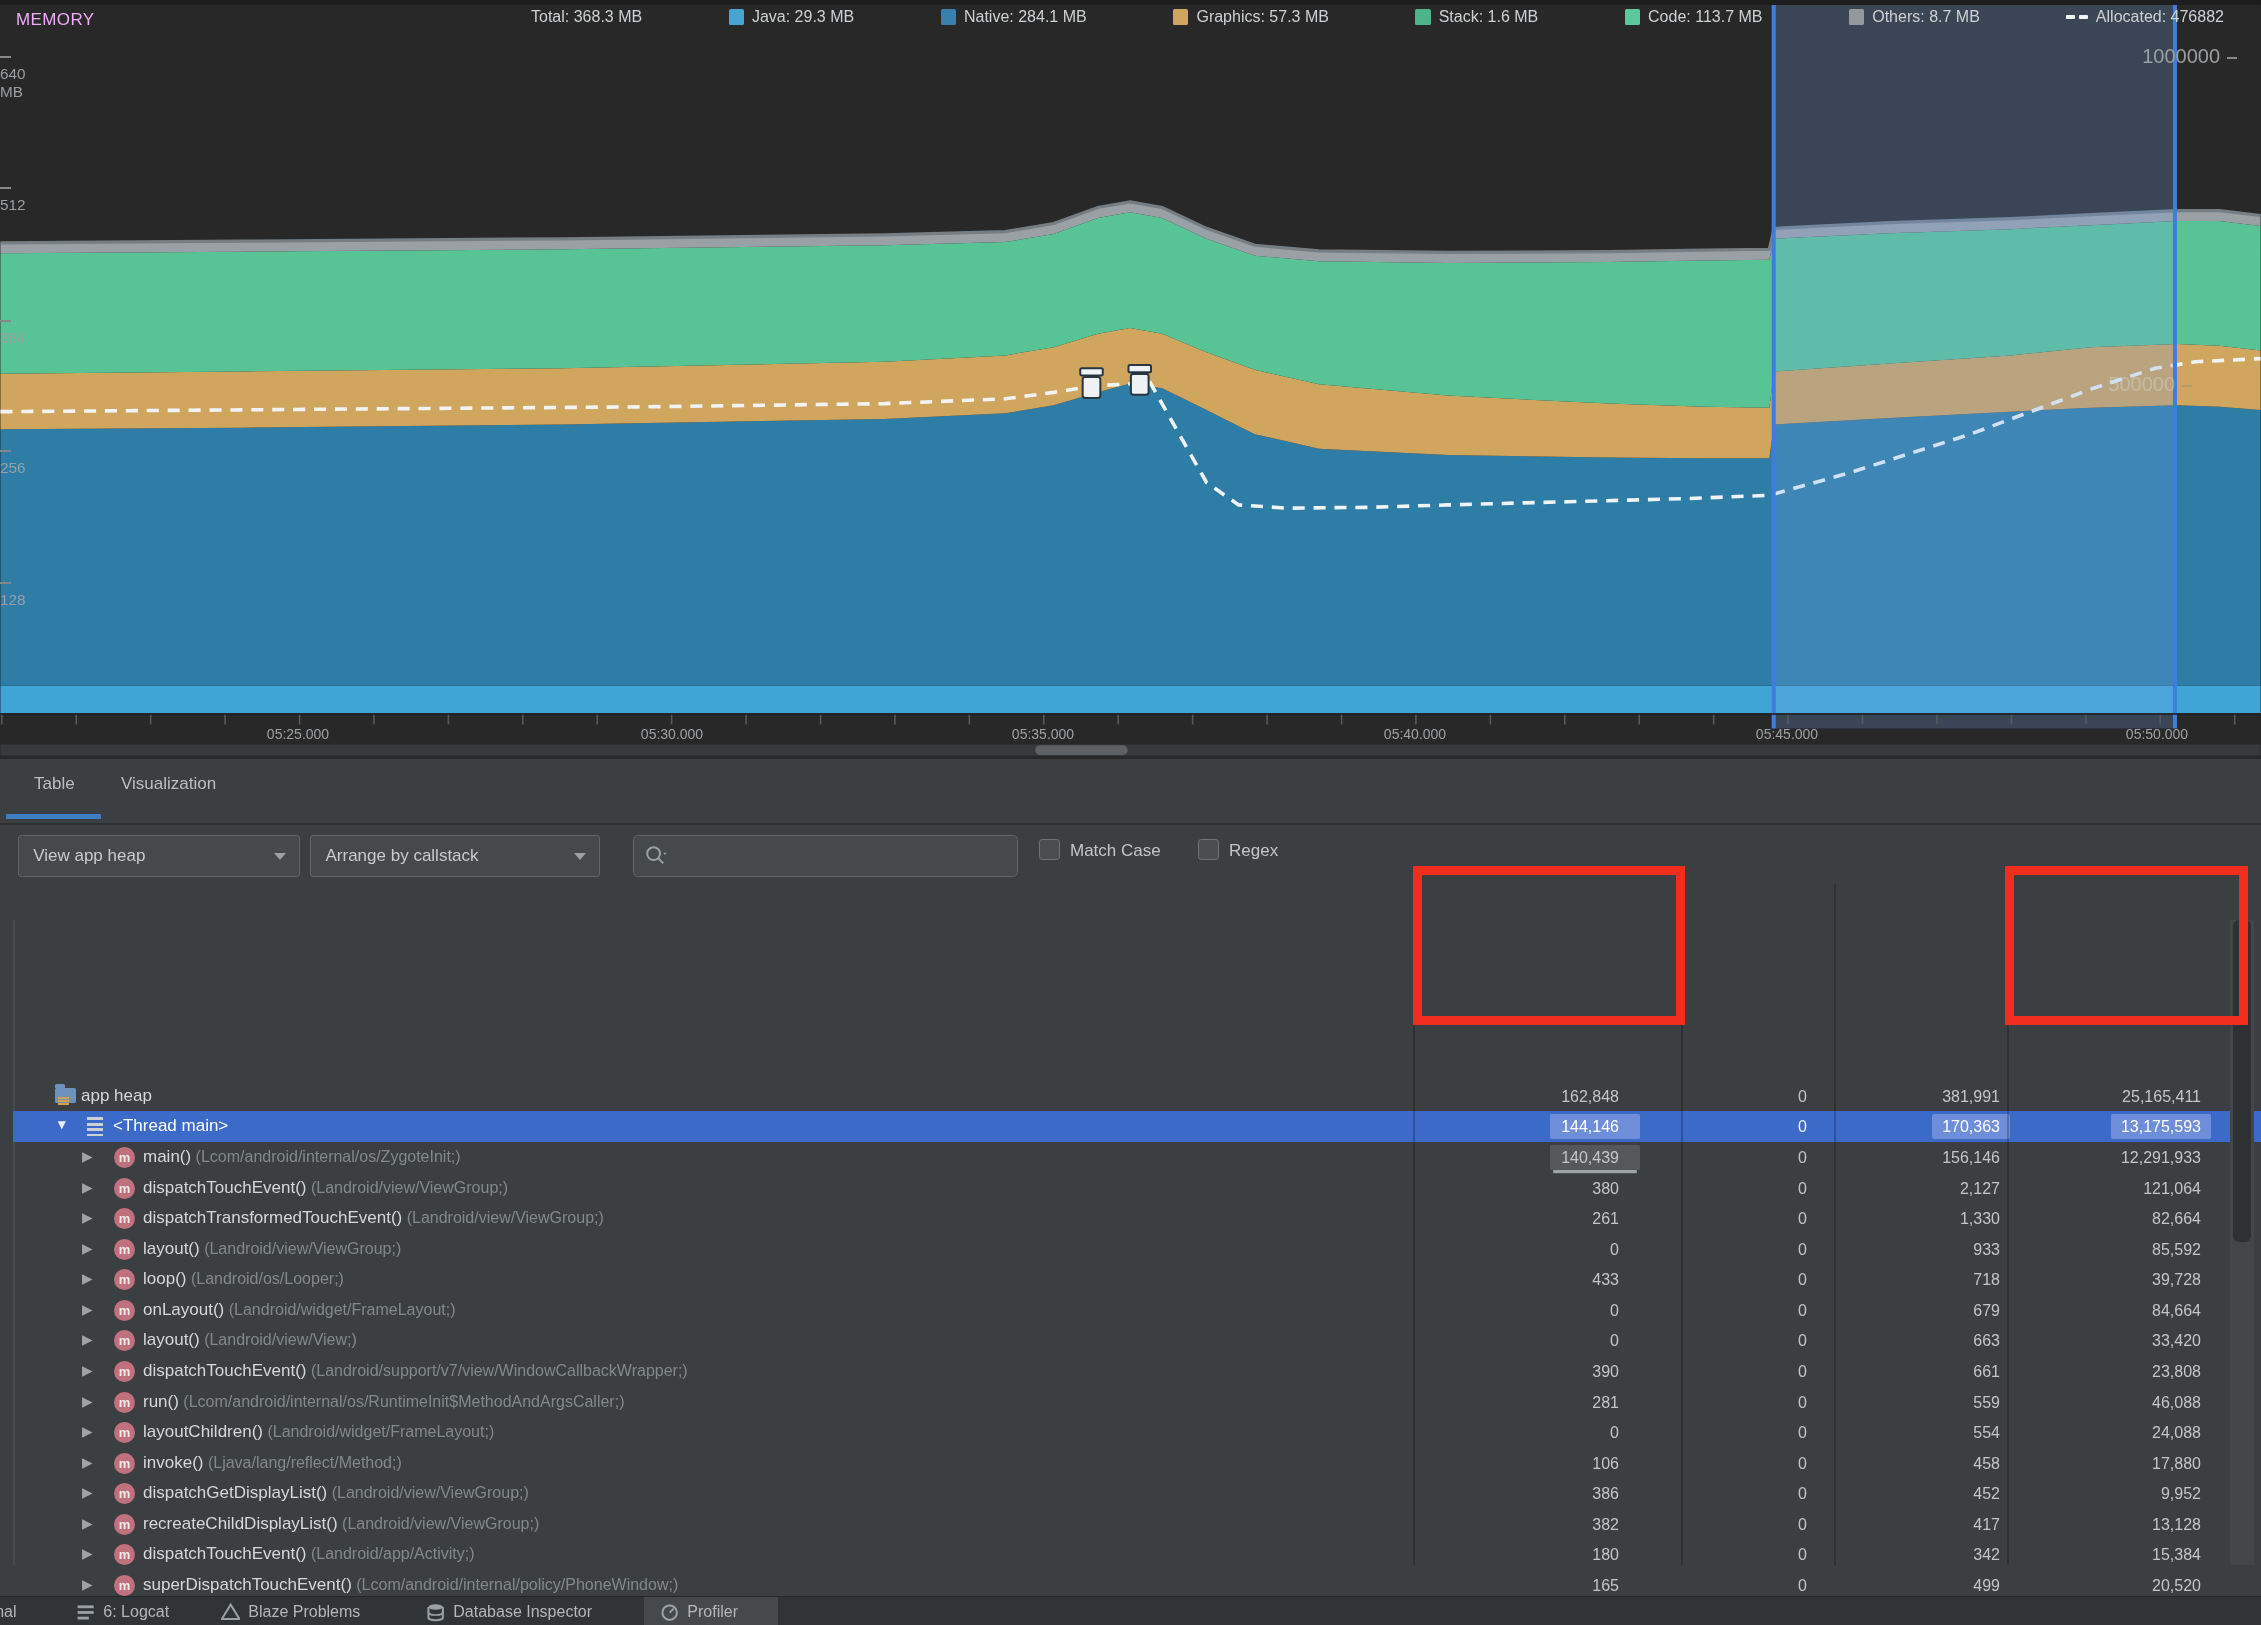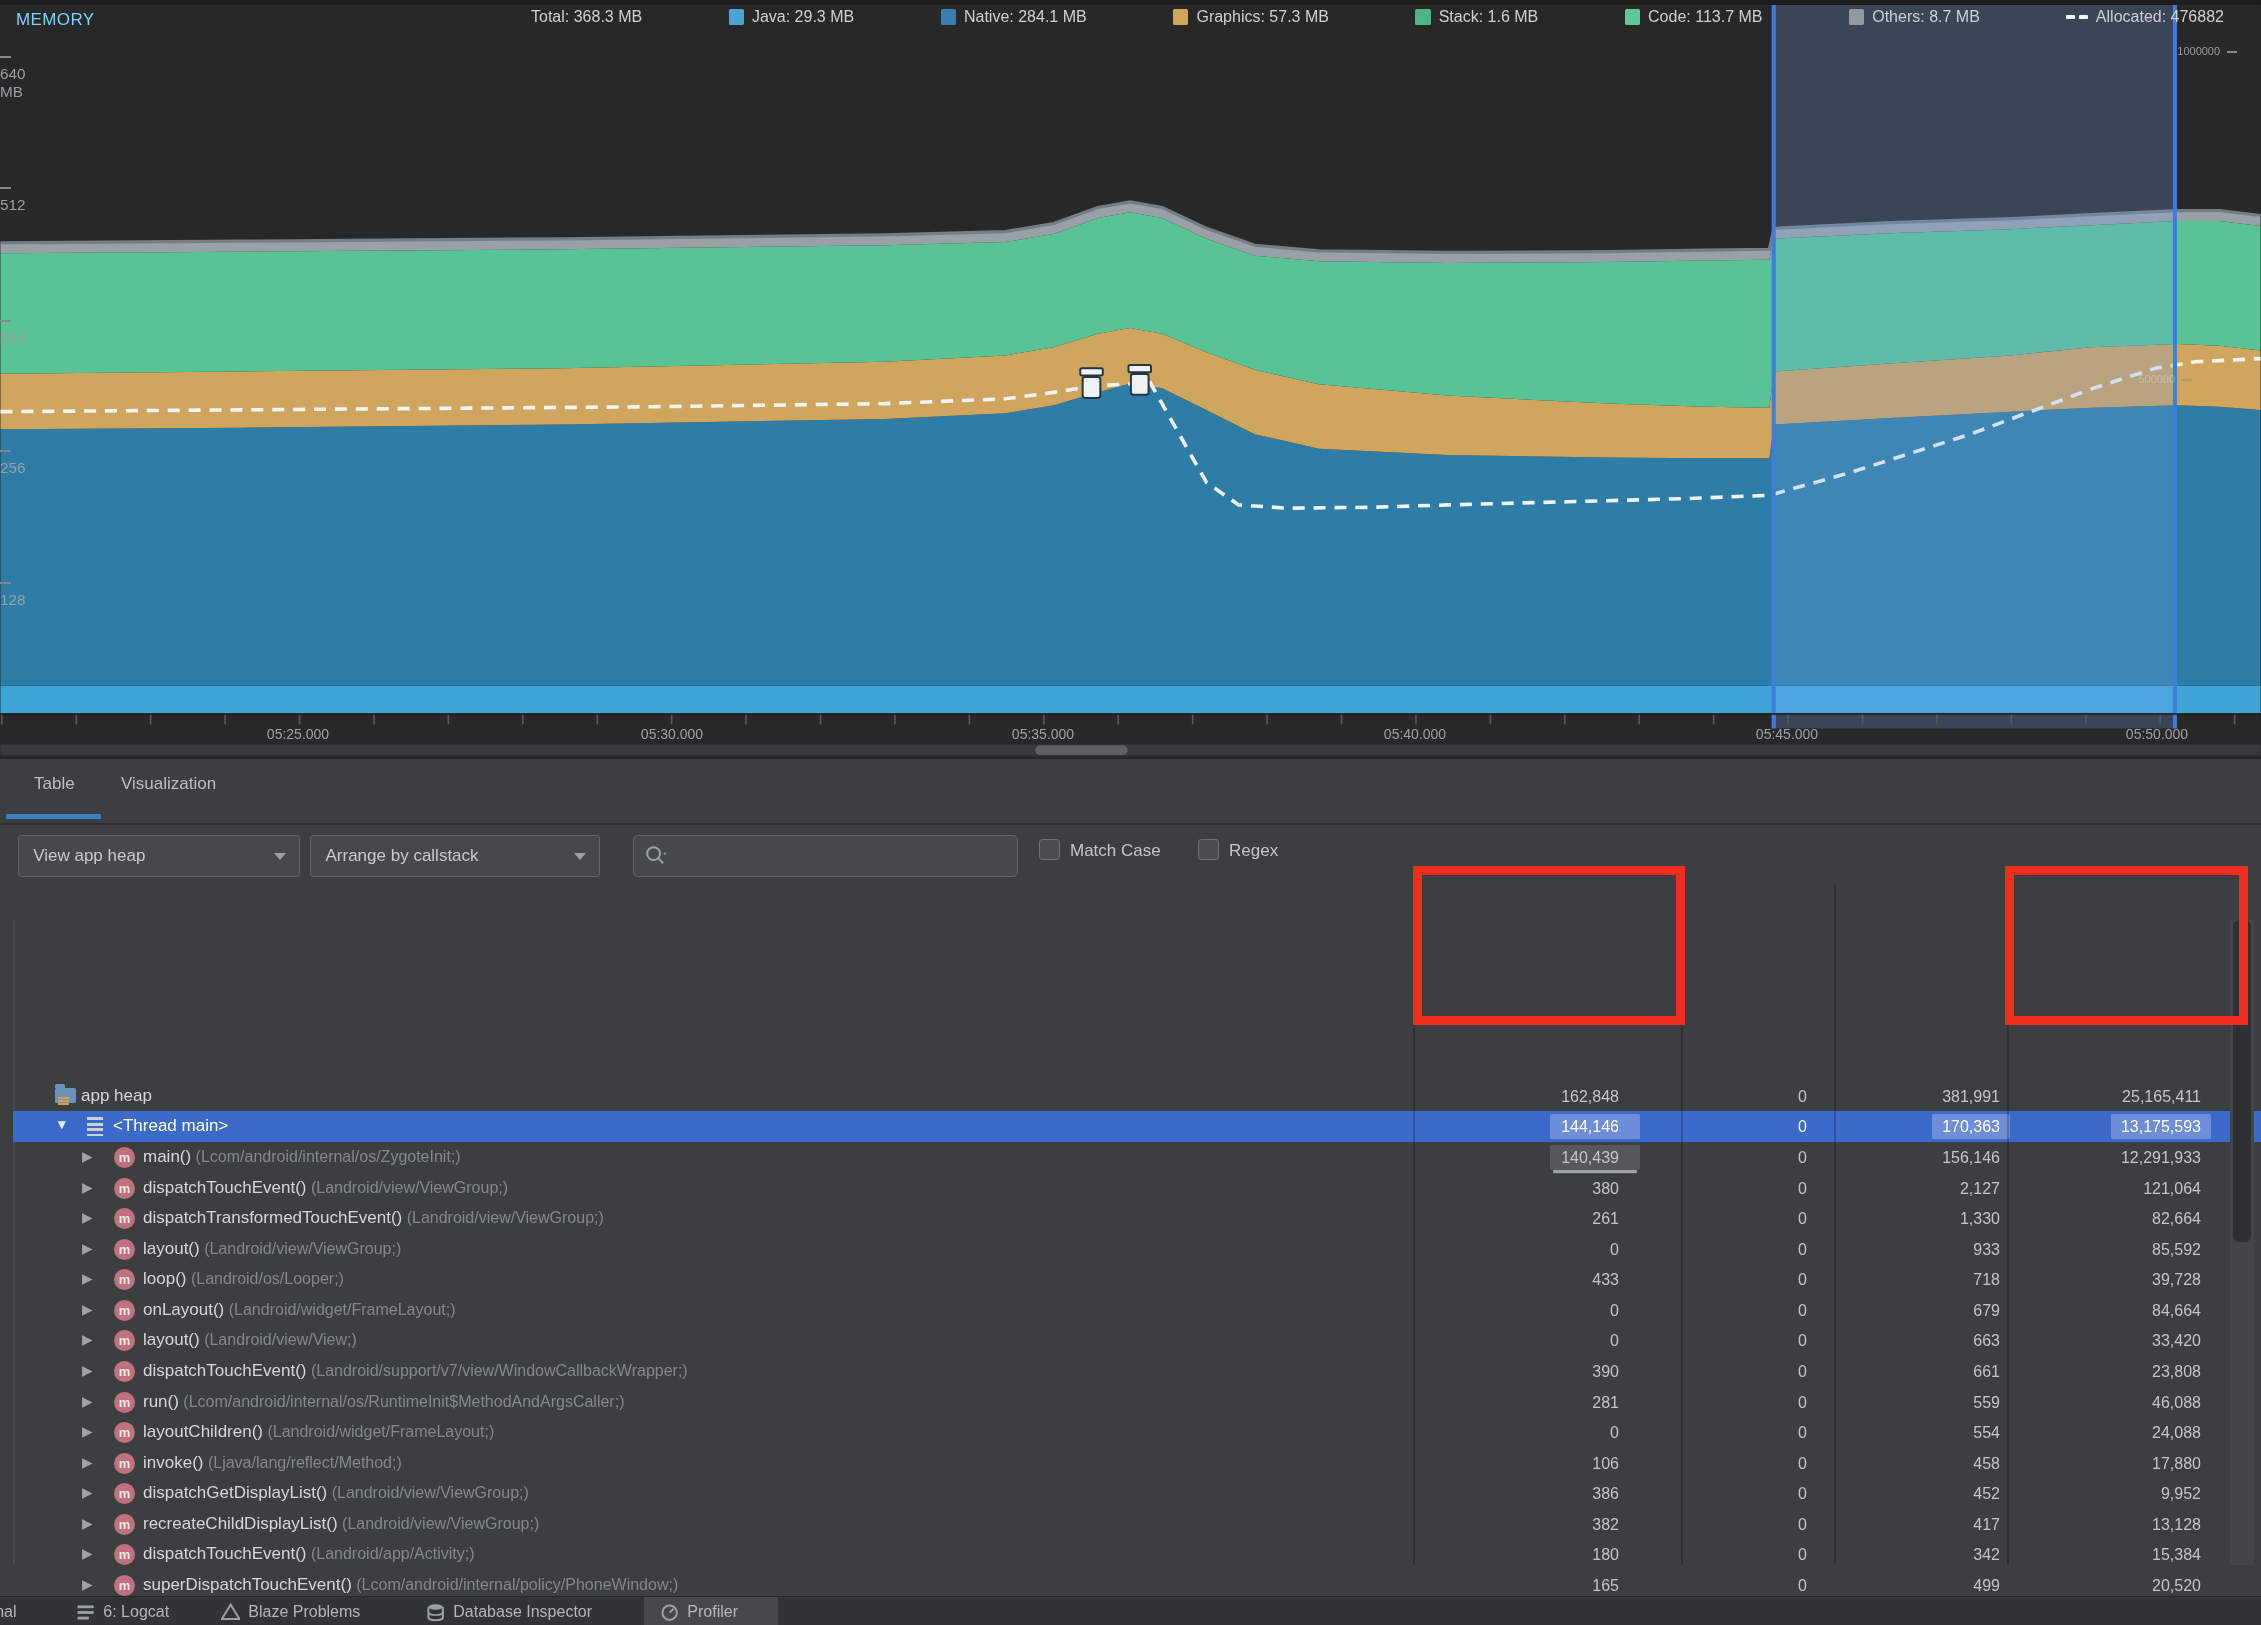--- a/index.html
+++ b/index.html
@@ -3,30 +3,30 @@
 <meta charset="utf-8">
 <style>
   html,body{margin:0;padding:0;background:#1d1d1d;}
   #app{position:relative;width:2261px;height:1626px;overflow:hidden;
        font-family:"Liberation Sans","DejaVu Sans",sans-serif;background:#282828;}
   .abs{position:absolute;}
 
   
   #chart-panel{left:0;top:0;width:2261px;height:759px;background:#282828;}
   #chart-svg{position:absolute;left:0;top:0;}
-  #chart-title{left:16px;top:9.7px;font-size:17px;color:#7dd3fc;letter-spacing:0.4px;}
+  #chart-title{left:16px;top:9.7px;font-size:17px;color:#f0abfc;letter-spacing:0.4px;}
   #legend{left:531px;top:8px;right:37px;display:flex;justify-content:space-between;
           align-items:center;z-index:6;}
   .lg-item{display:flex;align-items:center;gap:8px;font-size:16px;color:#ced1d3;white-space:nowrap;}
   .lg-swatch{width:15.3px;height:15.3px;border-radius:1.6px;flex:0 0 auto;}
   .lg-dash{display:inline-flex;gap:4px;align-items:center;}
   .lg-dash i{display:block;width:8.8px;height:4.8px;background:#f0f4f6;border-radius:0.8px;}
   .ylab{color:#9b9fa1;font-size:15.3px;z-index:6;}
   .ylab .tick{display:inline-block;width:10.5px;height:2.4px;background:#85898b;vertical-align:middle;margin-right:6.4px;}
-  .yright{color:#9b9fa1;font-size:11px;z-index:6;white-space:nowrap;}
+  .yright{color:#9b9fa1;font-size:20px;z-index:6;white-space:nowrap;}
   .yright .tick{display:inline-block;width:10.5px;height:2.4px;background:#85898b;vertical-align:middle;margin-left:6.4px;}
   #y-500000{color:rgba(215,225,232,.38);}
   .xlab{color:#9ea2a4;font-size:14px;z-index:6;transform:translateX(-50%);}
   #topstrip{left:0;top:0;width:2261px;height:4.8px;background:#1d1d1d;}
 
   
   #lower{left:0;top:759px;width:2261px;height:837px;background:#3c3f41;}
   .tab{position:absolute;top:14.5px;font-size:17px;color:#bcbfc0;cursor:default;}
   #tab-underline{left:6.4px;top:55px;width:95px;height:4.8px;background:#3d7fc2;}
   #lower-divider{left:0;top:64px;width:2261px;height:1.6px;background:#2d3032;}

